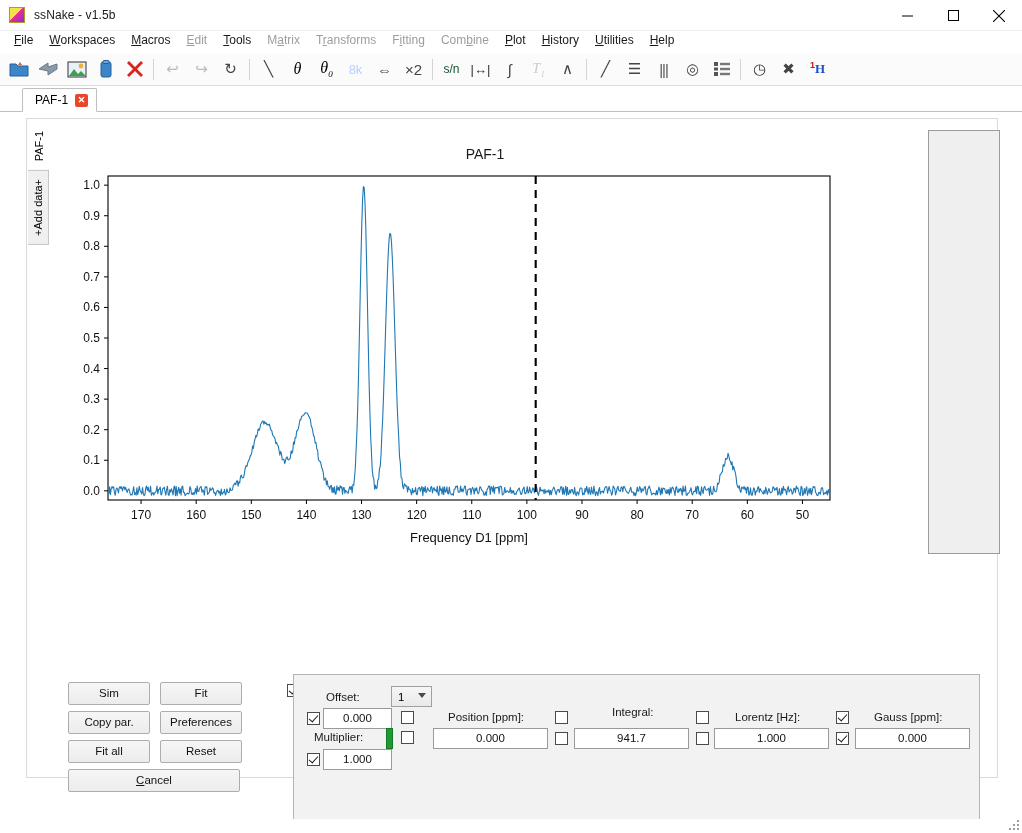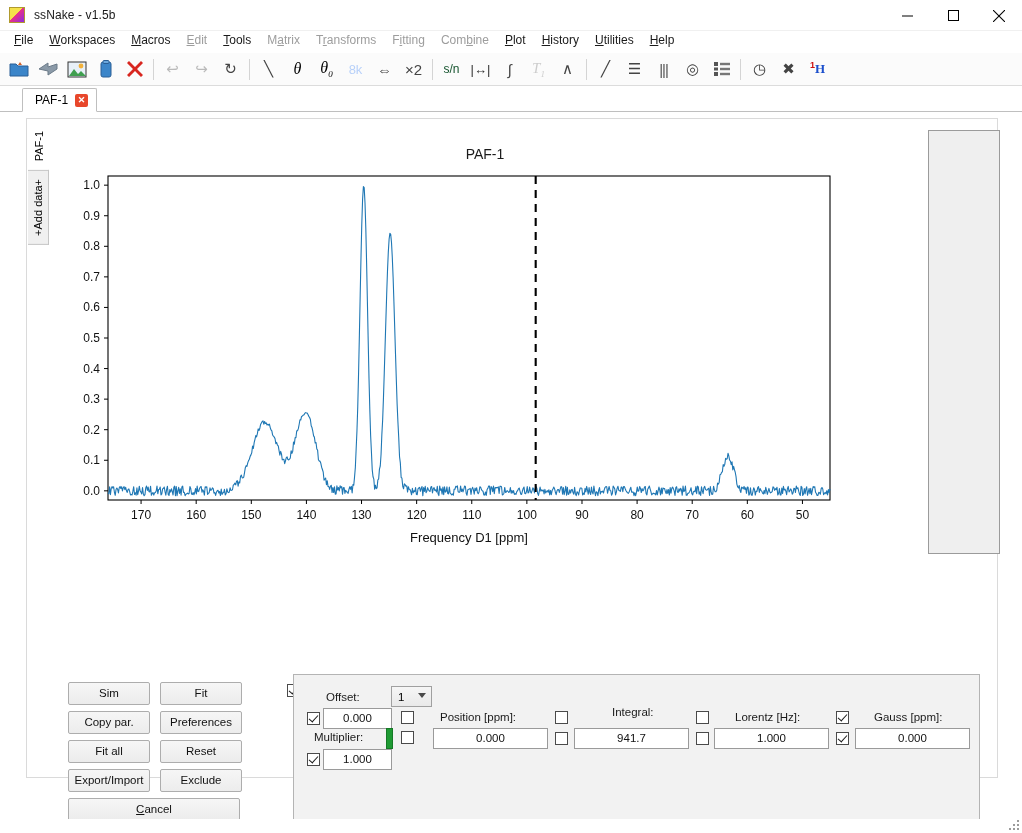--- a/index.html
+++ b/index.html
@@ -534,24 +534,20 @@
         <div class="btn">Fit</div>
       </div>
       <div class="row">
         <div class="btn">Copy par.</div>
         <div class="btn">Preferences</div>
       </div>
       <div class="row">
         <div class="btn">Fit all</div>
         <div class="btn">Reset</div>
       </div>
-      <div class="row">
-        <div class="btn">Export/Import</div>
-        <div class="btn">Exclude</div>
-      </div>
       <div class="btn wide"><u>C</u><span>ancel</span></div>
     </div>
 
     <div id="pickwrap">
       <span class="cb checked"></span>
       <span class="lbl">Pick</span>
     </div>
 
     <div id="rmsdrow">
       <span class="lbl">RMSD:</span>
@@ -570,21 +566,21 @@
       <span class="cb checked" style="position:absolute;left:13px;top:37px;"></span>
       <div class="inp" style="position:absolute;left:29px;top:33px;width:69px;">0.000</div>
       <span class="cb" style="position:absolute;left:107px;top:36px;"></span>
 
       <div style="position:absolute;left:20px;top:56px;" class="lbl">Multiplier:</div>
       <div id="greenbar" style="position:absolute;left:92px;top:53px;"></div>
       <span class="cb" style="position:absolute;left:107px;top:56px;"></span>
       <span class="cb checked" style="position:absolute;left:13px;top:78px;"></span>
       <div class="inp" style="position:absolute;left:29px;top:74px;width:69px;">1.000</div>
 
-      <div class="lbl" style="position:absolute;left:146px;top:36px;">Position [ppm]:</div>
+      <div class="lbl" style="position:absolute;left:154px;top:36px;">Position [ppm]:</div>
       <span class="cb" style="position:absolute;left:261px;top:36px;"></span>
       <div class="inp" style="position:absolute;left:139px;top:53px;width:115px;">0.000</div>
       <span class="cb" style="position:absolute;left:261px;top:57px;"></span>
 
       <div class="lbl" style="position:absolute;left:318px;top:31px;">Integral:</div>
       <span class="cb" style="position:absolute;left:402px;top:36px;"></span>
       <div class="inp" style="position:absolute;left:280px;top:53px;width:115px;">941.7</div>
       <span class="cb" style="position:absolute;left:402px;top:57px;"></span>
 
       <div class="lbl" style="position:absolute;left:441px;top:36px;">Lorentz [Hz]:</div>

